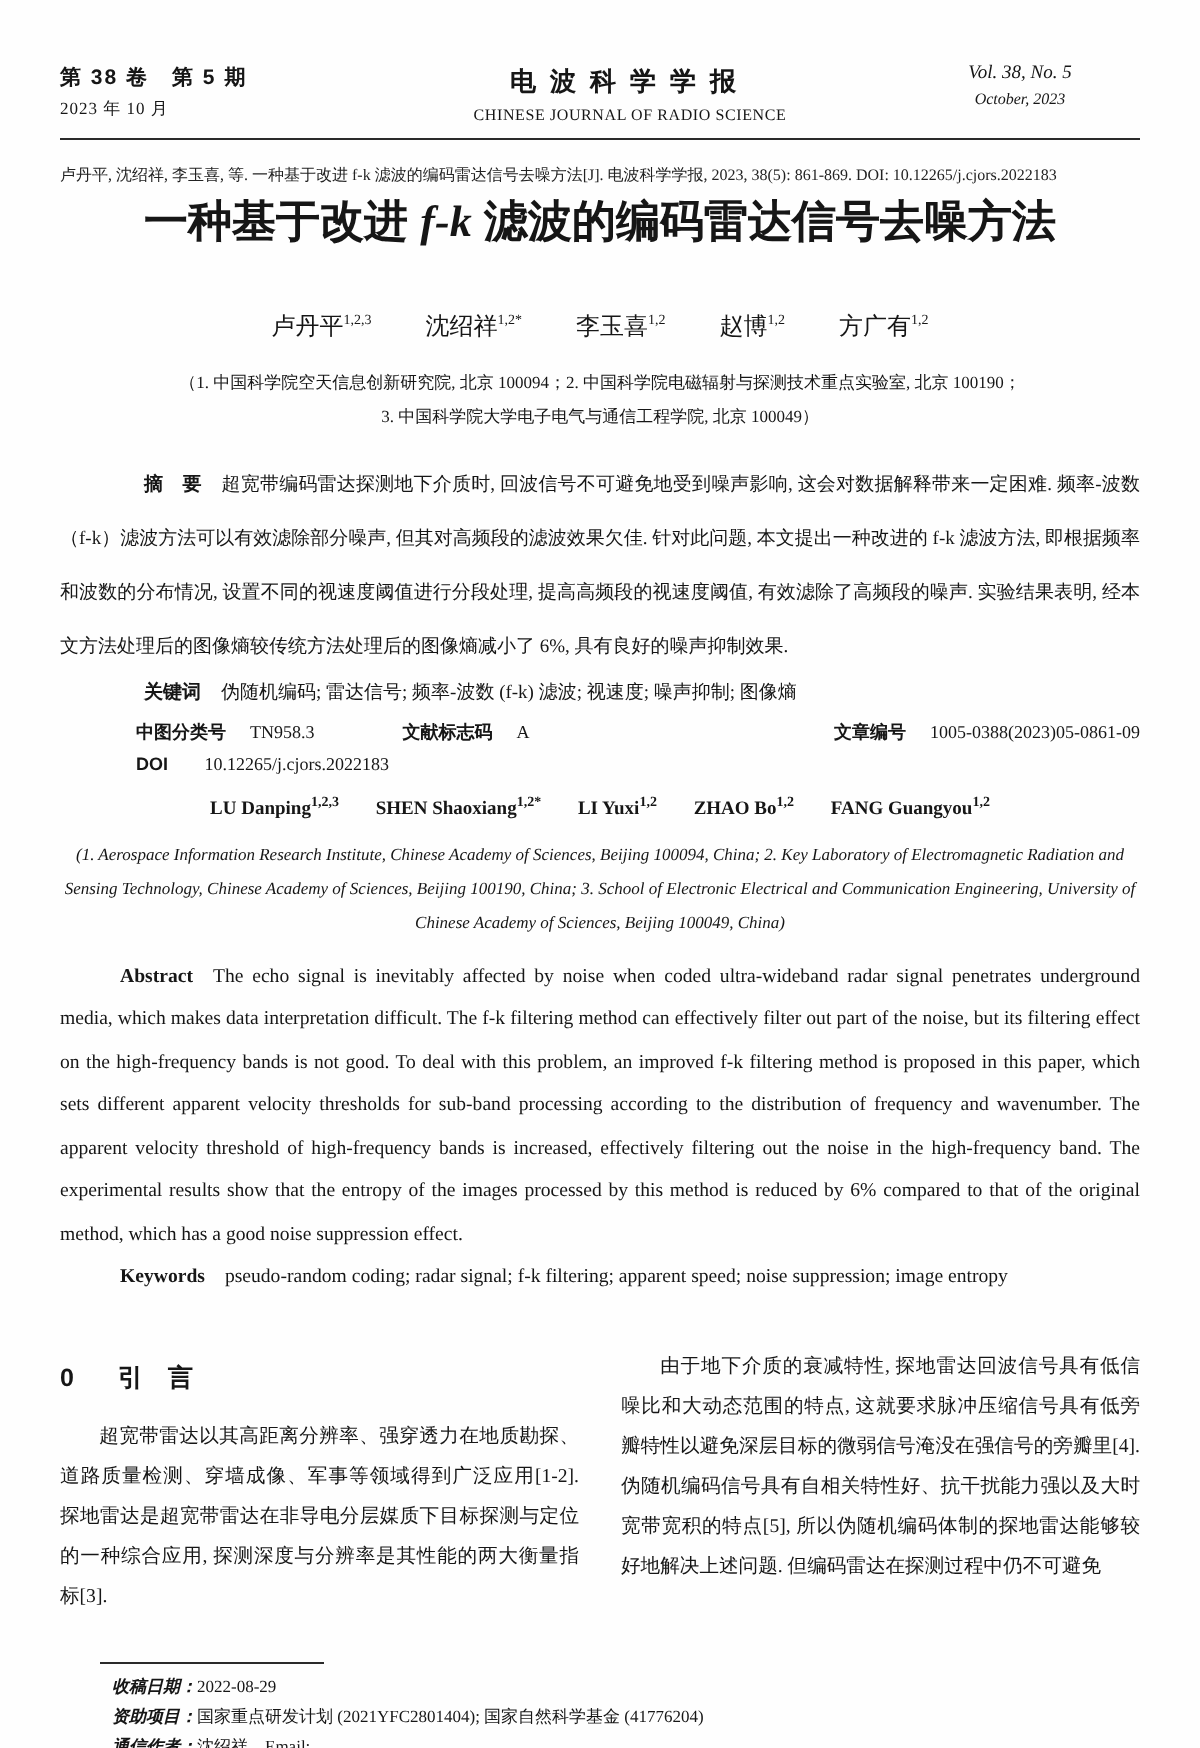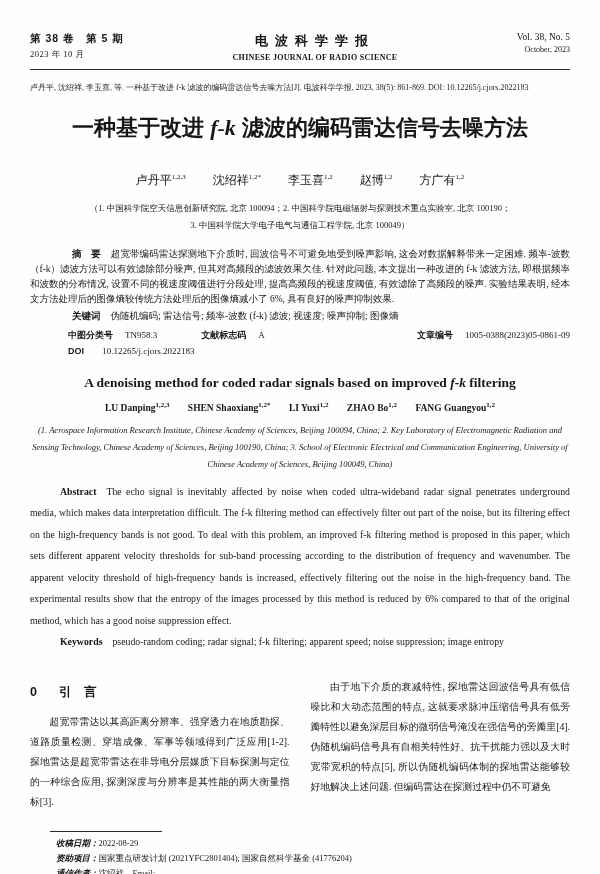--- a/index.html
+++ b/index.html
@@ -11,40 +11,40 @@
   }
   .inner { padding:32px 30px 0 30px; }
 
   
   .hdr { display:flex; align-items:flex-start; }
   .hdr-left { width:150px; }
   .hdr-left .l1 { font-family:"Liberation Sans","DejaVu Sans",sans-serif; font-weight:bold; font-size:10.5px; letter-spacing:1px; }
   .hdr-left .l2 { font-size:8.5px; margin-top:3px; letter-spacing:0.5px; }
   .hdr-center { flex:1; text-align:center; }
   .hdr-center .jcn { font-family:"Liberation Sans","DejaVu Sans",sans-serif; font-weight:bold; font-size:13px; letter-spacing:7px; }
-  .hdr-center .jen { font-weight:bold; font-size:8px; margin-top:3px; letter-spacing:0.3px;text-align:center; }
-  .hdr-right { width:120px; text-align:right; }
+  .hdr-center .jen { font-weight:normal; font-size:8px; margin-top:3px; letter-spacing:0.3px;text-align:center; }
+  .hdr-right { width:120px; text-align:center;font-style:italic; }
   .hdr-right .l1 { font-size:9.5px; }
   .hdr-right .l2 { font-size:8px; margin-top:3px; }
   .hdr-rule { border:none; border-top:1.5px solid #2a2a2a; margin-top:7px; }
 
   
   .cite { margin-top:9px; font-size:8px; line-height:17px; text-align:justify; color:#222; }
   .cite p { margin:0; }
 
   
-  .title-cn { margin-top:17px; text-align:center; font-family:"Liberation Sans","DejaVu Sans",sans-serif; font-weight:bold; font-size:22px; }
+  .title-cn { text-align:center; font-family:"Liberation Sans","DejaVu Sans",sans-serif; font-weight:bold; font-size:22px; }
   .title-cn .fk, .fk { font-style:italic; font-family:"Liberation Serif","DejaVu Serif",serif; }
   .authors-cn { margin-top:29px; text-align:center; font-size:12px; }
   .authors-cn .au { margin:0 12px; }
   sup { font-size:7px; }
   .affil-cn { margin-top:11px; text-align:center; font-size:8.5px; line-height:17px; }
 
   
-  .abs-cn { margin-top:12px; font-size:9.5px; line-height:15px; text-align:justify; text-indent:42px; }
+  .abs-cn { margin-top:12px; font-size:9.5px; line-height:27px; text-align:justify; text-indent:42px; }
   .lbl-hei { font-family:"Liberation Sans","DejaVu Sans",sans-serif; font-weight:bold; margin-right:10px; }
   .kw-cn { font-size:9.5px; line-height:18.5px; text-indent:42px; text-align:justify; }
 
   
   .meta-row { margin-top:3px; padding-left:38px; font-size:9px; display:flex; align-items:baseline; }
   .meta-row .lbl { font-family:"Liberation Sans","DejaVu Sans",sans-serif; font-weight:bold; }
   .meta-row .val { margin-left:12px; }
   .meta-gap1 { margin-left:44px; }
   .meta-right { margin-left:auto; }
   .doi-row { margin-top:4px; padding-left:38px; font-size:9px; }
@@ -123,21 +123,20 @@
       <span class="lbl meta-gap1">文献标志码</span>
       <span class="val">A</span>
       <span class="lbl meta-right">文章编号</span>
       <span class="val">1005-0388(2023)05-0861-09</span>
     </div>
     <div class="doi-row">
       <span class="lbl">DOI</span>
       <span>10.12265/j.cjors.2022183</span>
     </div>
 
-    <div class="title-en"><span>A denoising method for coded radar signals based on improved </span><span class="fk" style="font-weight:bold">f-k</span><span> filtering</span></div>
 
     <div class="authors-en">
       <span class="au"><span>LU Danping</span><sup>1,2,3</sup></span>
       <span class="au"><span>SHEN Shaoxiang</span><sup>1,2*</sup></span>
       <span class="au"><span>LI Yuxi</span><sup>1,2</sup></span>
       <span class="au"><span>ZHAO Bo</span><sup>1,2</sup></span>
       <span class="au"><span>FANG Guangyou</span><sup>1,2</sup></span>
     </div>
 
     <div class="affil-en">(1.  Aerospace Information Research Institute, Chinese Academy of Sciences, Beijing 100094, China; 2.  Key Laboratory of Electromagnetic Radiation and Sensing Technology, Chinese Academy of Sciences, Beijing 100190, China; 3.  School of Electronic Electrical and Communication Engineering, University of Chinese Academy of Sciences, Beijing 100049, China)</div>

